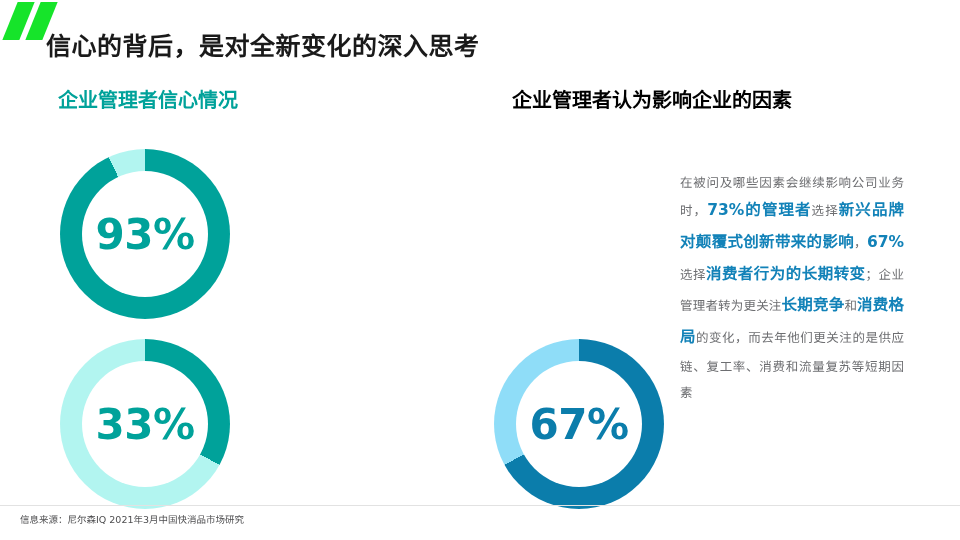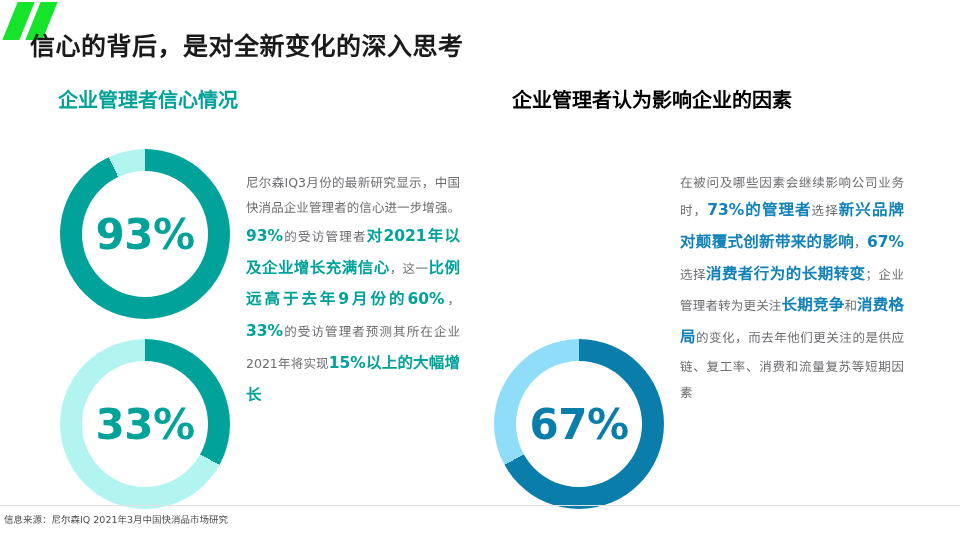--- a/index.html
+++ b/index.html
@@ -32,21 +32,21 @@
     height: 38px;
     background: #16e42a;
     transform: skewX(-22deg);
   }
   .logo-mark .bar.b1 { left: 4px; }
   .logo-mark .bar.b2 { left: 27px; }
 
   
   .slide-title {
     position: absolute;
-    left: 30px;
+    left: 46px;
     top: 26px;
     font-size: 25px;
     font-weight: bold;
     letter-spacing: 0.5px;
     color: #1a1a1a;
     white-space: nowrap;
   }
 
   
   .column {
@@ -138,21 +138,21 @@
   .footer-rule {
     position: absolute;
     left: 0;
     bottom: 34px;
     width: 960px;
     height: 1px;
     background: #e2e2e2;
   }
   .footnote {
     position: absolute;
-    left: 4px;
+    left: 20px;
     bottom: 14px;
     font-size: 9.5px;
     color: #4d4d4f;
     white-space: nowrap;
   }
 </style>
 </head>
 <body>
 
 <div class="logo-mark">
@@ -169,21 +169,20 @@
     <div class="donut teal d93" style="background: conic-gradient(rgb(0, 162, 154) 0deg, rgb(0, 162, 154) 334.8deg, rgb(178, 245, 240) 334.8deg, rgb(178, 245, 240) 360deg);">
       <div class="hole"></div>
       <div class="value">93%</div>
     </div>
 
     <div class="donut teal d33" style="background: conic-gradient(rgb(0, 162, 154) 0deg, rgb(0, 162, 154) 118.8deg, rgb(178, 245, 240) 118.8deg, rgb(178, 245, 240) 360deg);">
       <div class="hole"></div>
       <div class="value">33%</div>
     </div>
 
-    <p class="text-block left-text"><span>尼尔森IQ3月份的最新研究显示，中国快消品企业管理者的信心进一步增强。</span><span class="hl teal">93%</span><span>的受访管理者</span><span class="hl teal">对2021年以及企业增长充满信心</span><span>，这一</span><span class="hl teal">比例远高于去年9月份的60%</span><span>，</span><span class="hl teal">33%</span><span>的受访管理者预测其所在企业2021年将实现</span><span class="hl teal">15%以上的大幅增长</span></p>
   </div>
 </div>
 
 <div class="column right">
   <div class="col-heading blue">企业管理者认为影响企业的因素</div>
   <div class="col-body">
 
 
     <div class="donut blue d67" style="background: conic-gradient(rgb(11, 125, 171) 0deg, rgb(11, 125, 171) 241.2deg, rgb(143, 221, 248) 241.2deg, rgb(143, 221, 248) 360deg);">
       <div class="hole"></div>

